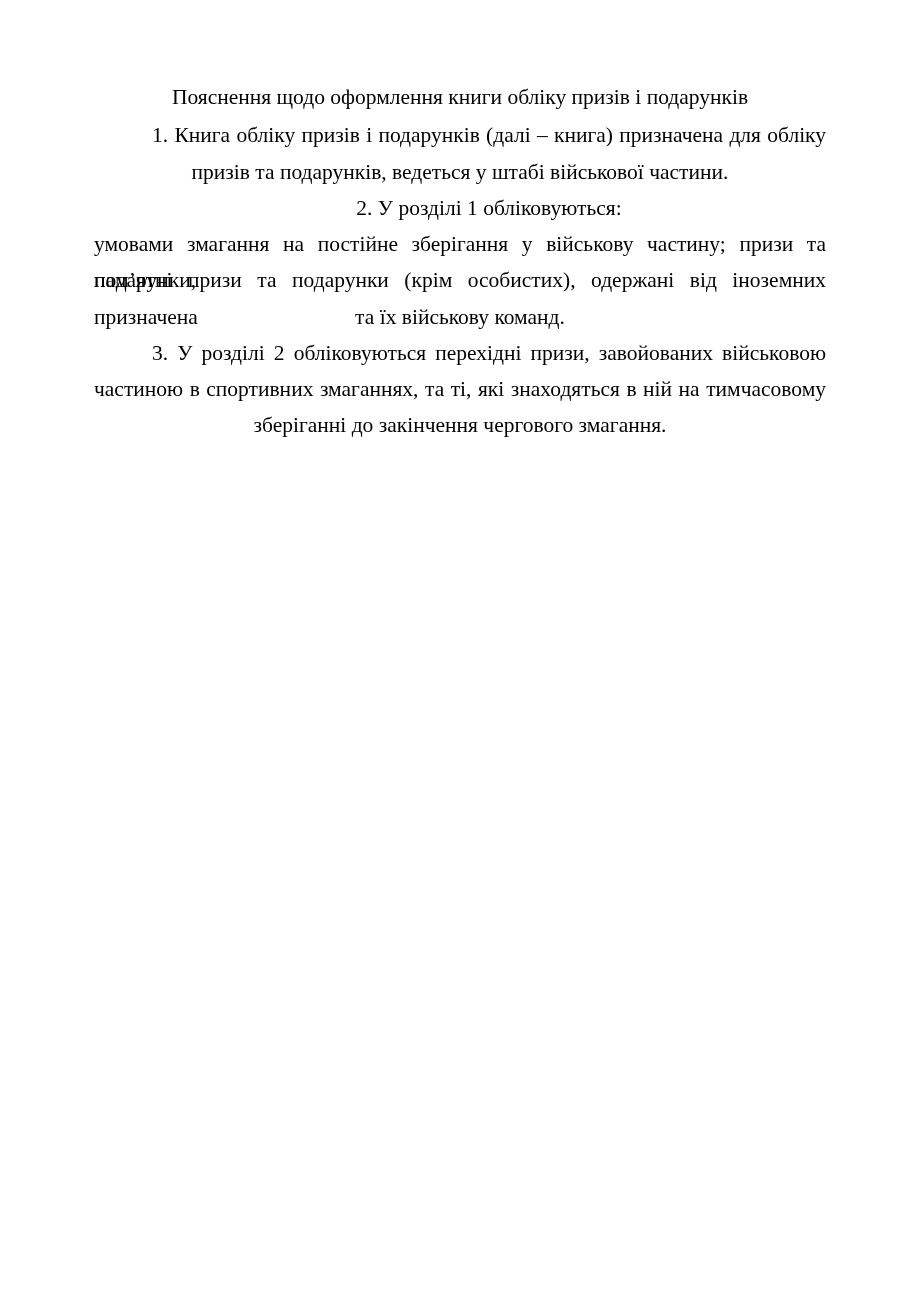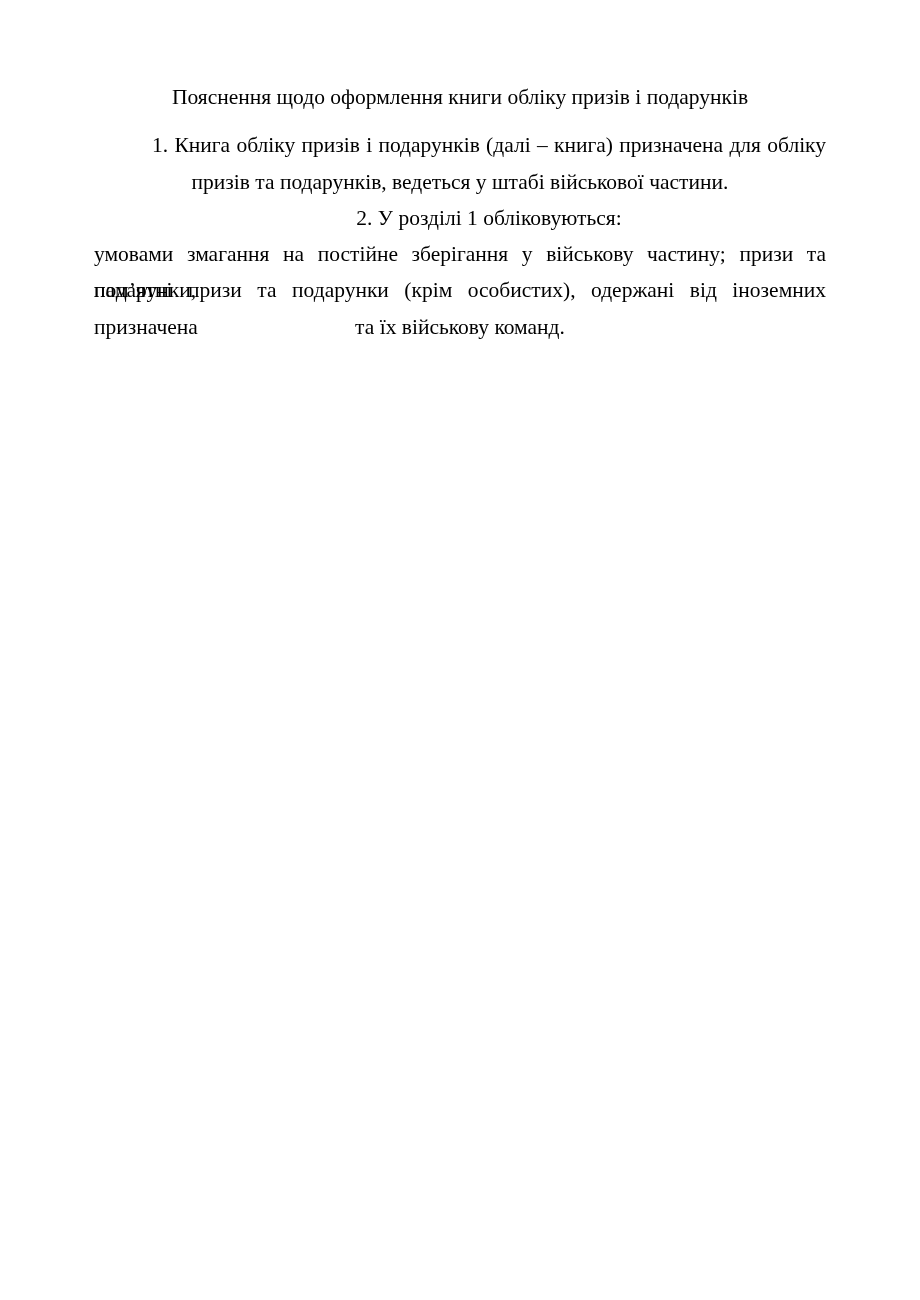--- a/index.html
+++ b/index.html
@@ -23,21 +23,21 @@
     top: 79px;
     width: 732px;
   }
   .title-line {
     height: 36.25px;
     line-height: 36.25px;
     text-align: center;
     white-space: nowrap;
   }
   .paragraphs {
-    margin-top: 12px;
+    margin-top: 2px;
   }
   .para {
     margin: 0;
     padding: 0;
   }
   .line {
     height: 36.25px;
     line-height: 36.25px;
     text-align: center;
   }
@@ -61,15 +61,20 @@
           <div class="line">призів та подарунків, ведеться у штабі військової частини.</div>
         </div>
         <div class="para">
           <div class="line indent">2. У розділі 1 обліковуються:</div>
         </div>
         <div class="para">
           <div class="line justify">умовами змагання на постійне зберігання у військову частину; призи та подарунки,</div>
           <div class="line justify">пам’ятні призи та подарунки (крім особистих), одержані від іноземних призначена</div>
           <div class="line">та їх військову команд.</div>
         </div>
+        <div class="para">
+          <div class="line justify indent">3. У розділі 2 обліковуються перехідні призи, завойованих військовою</div>
+          <div class="line justify">частиною в спортивних змаганнях, та ті, які знаходяться в ній на тимчасовому</div>
+          <div class="line">зберіганні до закінчення чергового змагання.</div>
+        </div>
       </div>
   </div>
 </div>
 
 </body></html>

